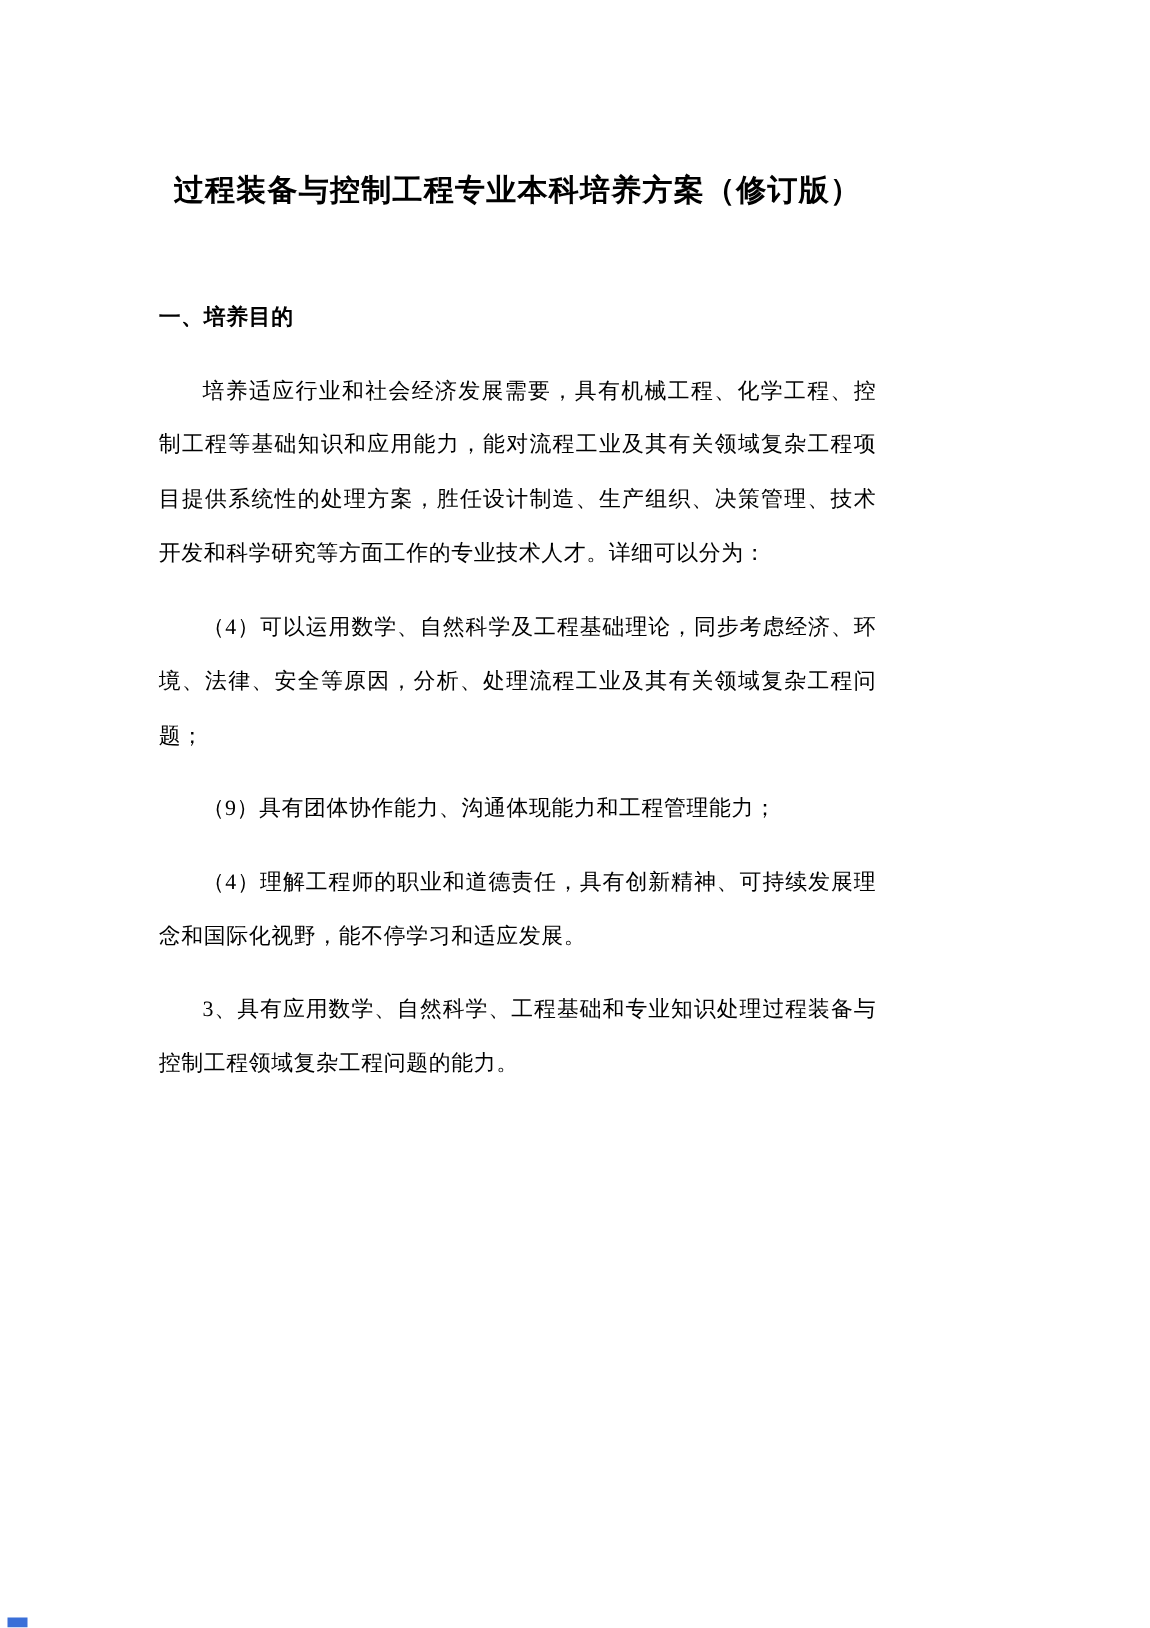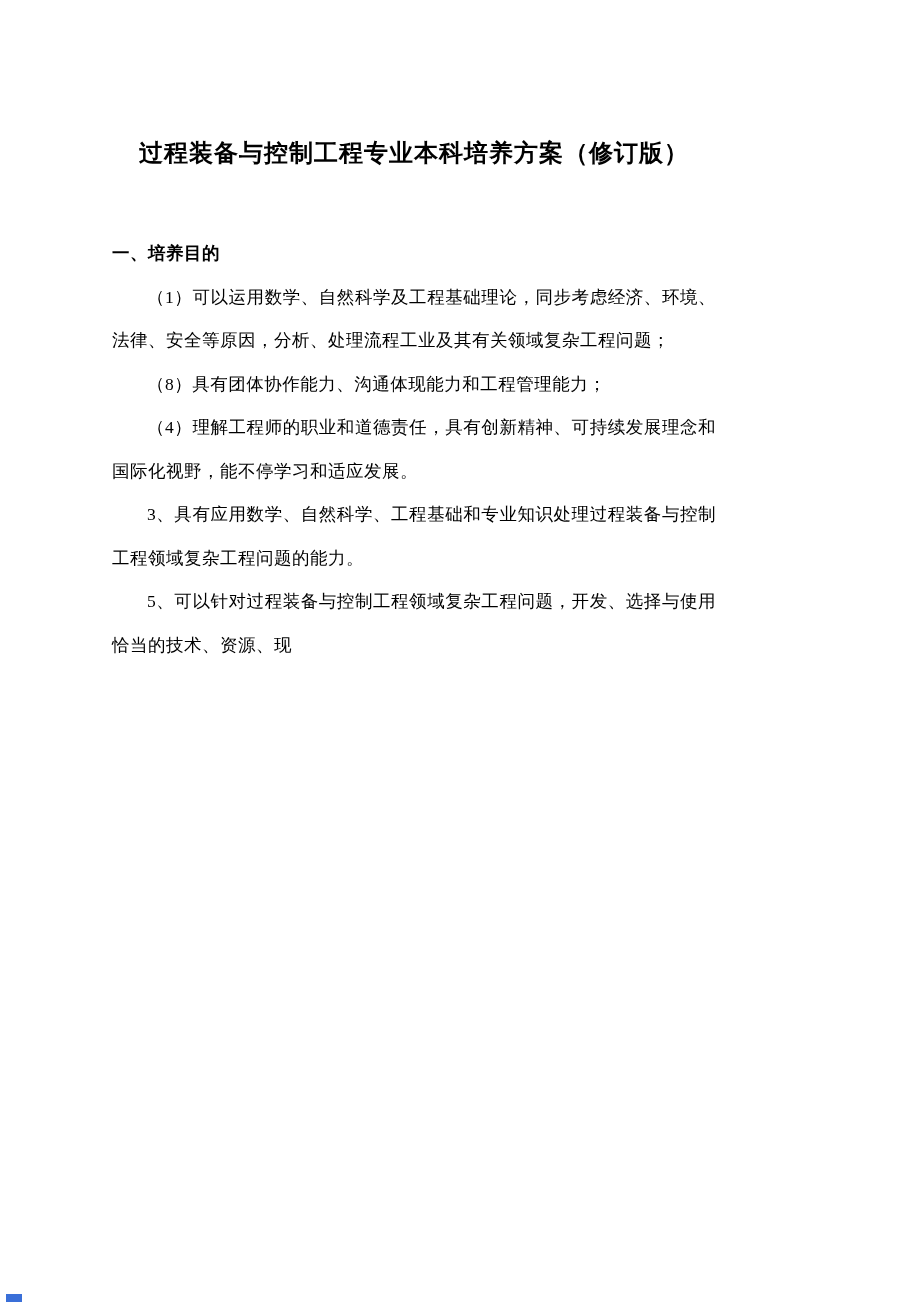--- a/index.html
+++ b/index.html
@@ -27,21 +27,21 @@
     font-size: 24px;
     font-weight: bold;
     line-height: 34px;
     margin: 0 0 62px 0;
     letter-spacing: 1px;
   }
   .block {
     font-size: 17.5px;
     line-height: 43.5px;
     text-align: justify;
-    margin: 0;
+    margin: 15px;
     letter-spacing: 0.5px;
   }
   .block.bold {
     font-weight: bold;
   }
   .block.indent {
     text-indent: 2em;
   }
   .corner-artifact {
     position: absolute;
@@ -54,31 +54,31 @@
 </style>
 </head>
 <body>
 
 <div class="page">
 
   <h1 class="doc-title">过程装备与控制工程专业本科培养方案（修订版）</h1>
 
   <div class="block bold">一、培养目的</div>
 
+  <div class="block indent">培养适应行业和社会经济发展需要，具有机械工程、化学工程、控制工程等基础知识和应用能力，能对流程工业及其有关领域复杂工程项目提供系统性的处理方案，胜任设计制造、生产组织、决策管理、技术开发和科学研究等方面工作的专业技术人才。详细可以分为：</div>
 
-  <div class="block indent">（1）可以运用数学、自然科学及工程基础理论，同步考虑经济、环境、法律、安全等原因，分析、处理流程工业及其有关领域复杂工程问题；</div>
+  <div class="block indent">（4）可以运用数学、自然科学及工程基础理论，同步考虑经济、环境、法律、安全等原因，分析、处理流程工业及其有关领域复杂工程问题；</div>
 
 
-  <div class="block indent">（8）具有团体协作能力、沟通体现能力和工程管理能力；</div>
+  <div class="block indent">（9）具有团体协作能力、沟通体现能力和工程管理能力；</div>
 
   <div class="block indent">（4）理解工程师的职业和道德责任，具有创新精神、可持续发展理念和国际化视野，能不停学习和适应发展。</div>
 
 
   <div class="block indent">3、具有应用数学、自然科学、工程基础和专业知识处理过程装备与控制工程领域复杂工程问题的能力。</div>
 
 
 
 
-  <div class="block indent">5、可以针对过程装备与控制工程领域复杂工程问题，开发、选择与使用恰当的技术、资源、现</div>
 
 </div>
 
 <div class="corner-artifact"></div>
 
 </body></html>

